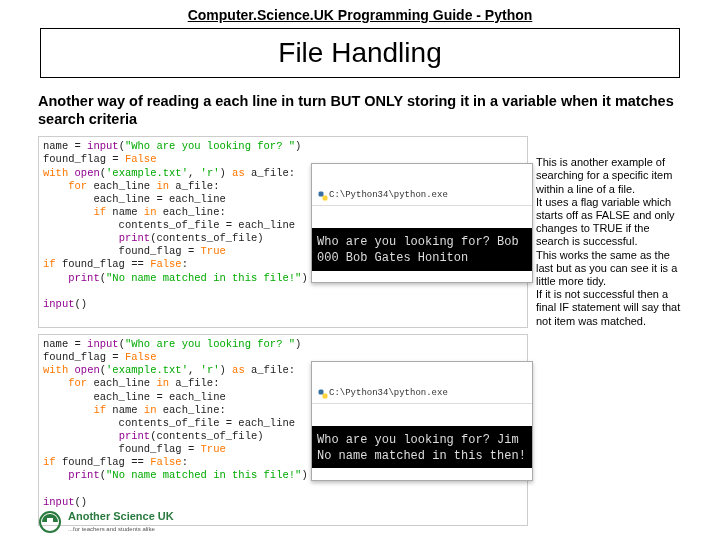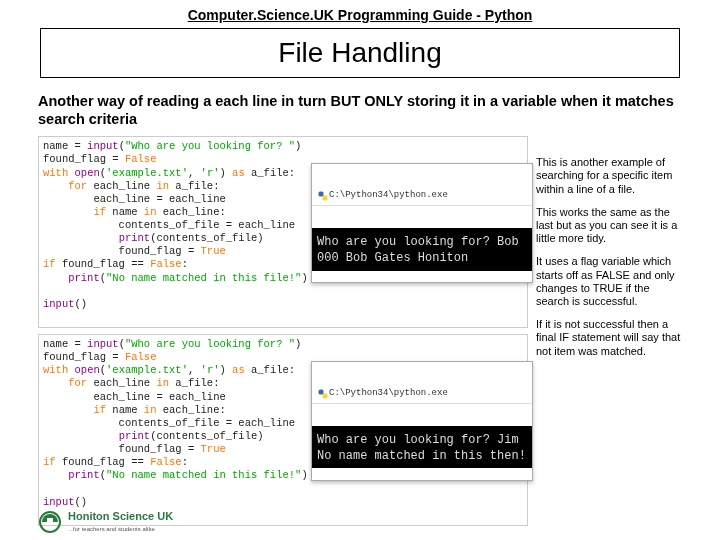--- a/index.html
+++ b/index.html
@@ -92,21 +92,20 @@
     white-space: pre-wrap;
     line-height: 1.35;
     min-height: 38px;
   }
   .right-col {
     flex: 1;
     font-size: 11px;
     line-height: 1.2;
     display: flex;
     flex-direction: column;
-    gap: 10px;
     padding-top: 20px;
   }
   .footer {
     position: absolute;
     bottom: 6px;
     left: 0;
     width: 100%;
     display: flex;
     justify-content: space-between;
     align-items: flex-end;
@@ -188,33 +187,33 @@
   </div>
   <div class="console-body">Who are you looking for? Jim
 No name matched in this then!</div>
 </div>
 </div>
 
   </div>
 
   <div class="right-col">
     <p>This is another example of searching for a specific item within a line of a file.</p>
+    <p>It uses a flag variable which starts off as FALSE and only changes to TRUE if the search is successful.</p>
     <p>This works the same as the last but as you can see it is a little more tidy.</p>
-    <p>It uses a flag variable which starts off as FALSE and only changes to TRUE if the search is successful.</p>
     <p>If it is not successful then a final IF statement will say that not item was matched.</p>
   </div>
 </div>
 
 <div class="footer">
   <div class="logo">
     <span class="logo-mark">
       <svg viewBox="0 0 24 24">
           <circle cx="12" cy="12" r="10" fill="none" stroke="#2a7a3f" stroke-width="2"></circle>
           <path d="M4 12 a8 8 0 0 1 16 0" fill="#2a7a3f"></path>
           <rect x="9" y="8" width="6" height="4" fill="#fff"></rect>
         </svg>
     </span>
     <span class="logo-text">
-      <span class="main">Honiton Science UK</span><br>
+      <span class="main">Another Science UK</span><br>
       <span class="sub">...for teachers and students alike</span>
     </span>
   </div>
 </div>
 
 </body></html>

